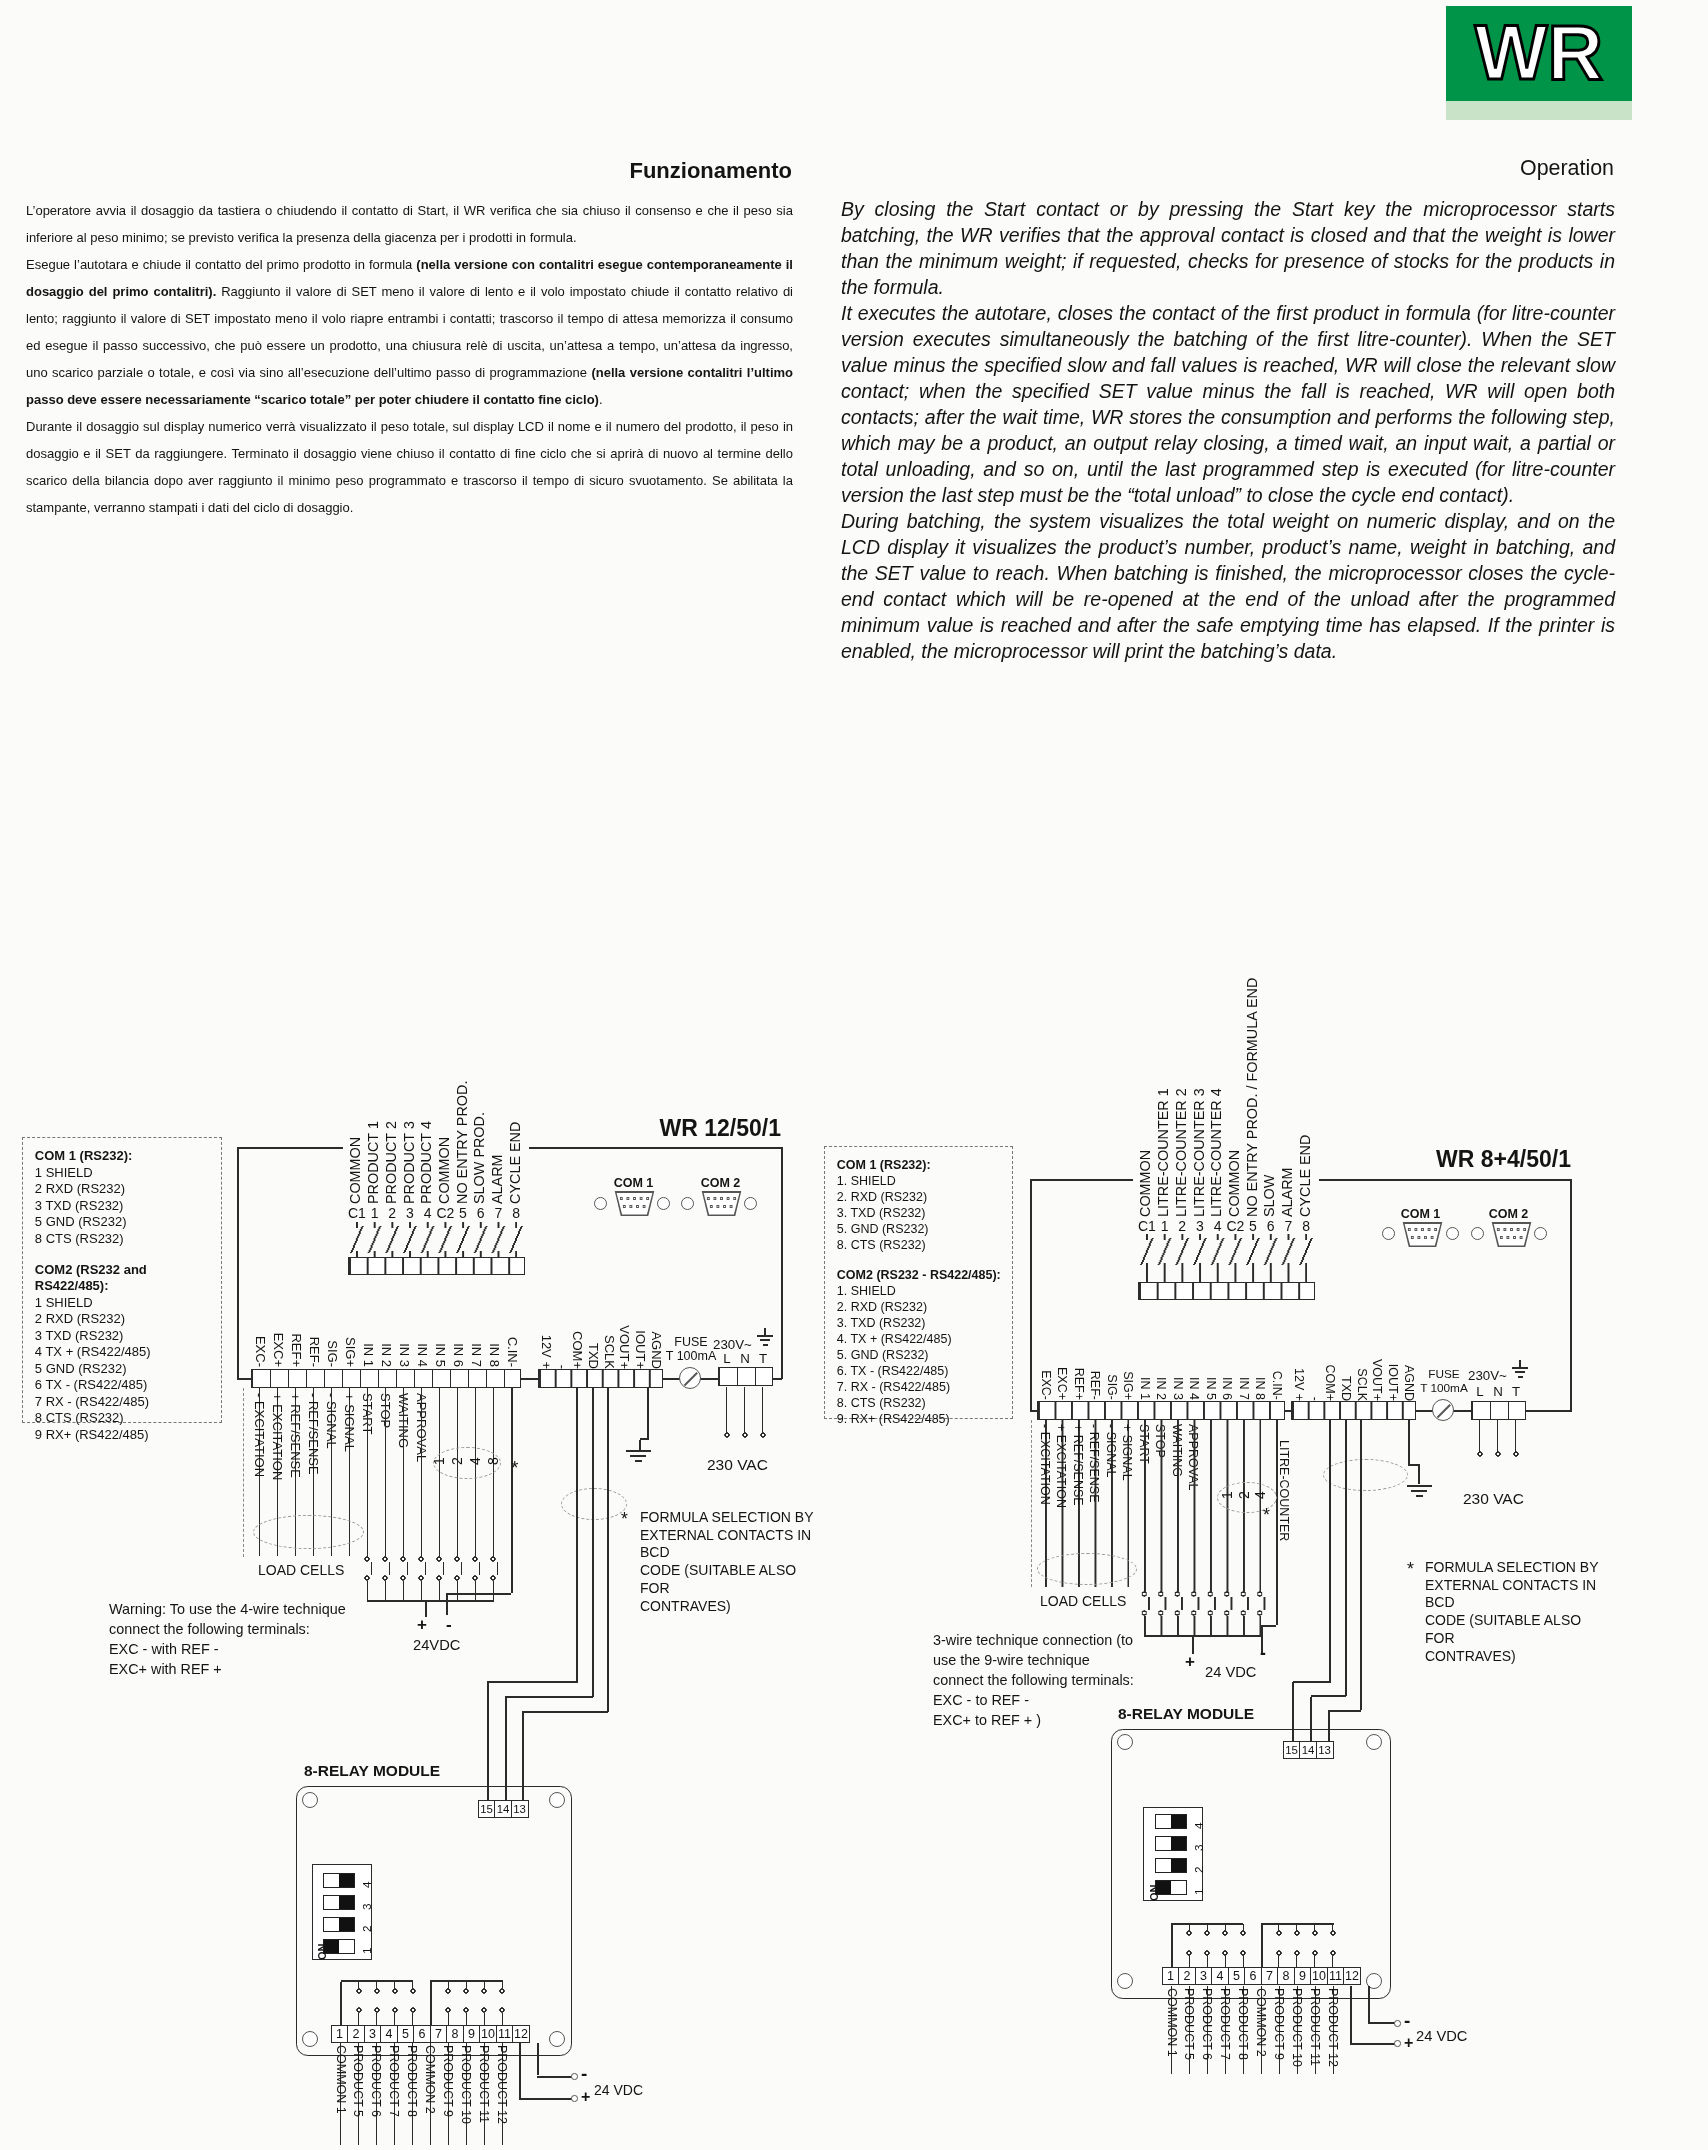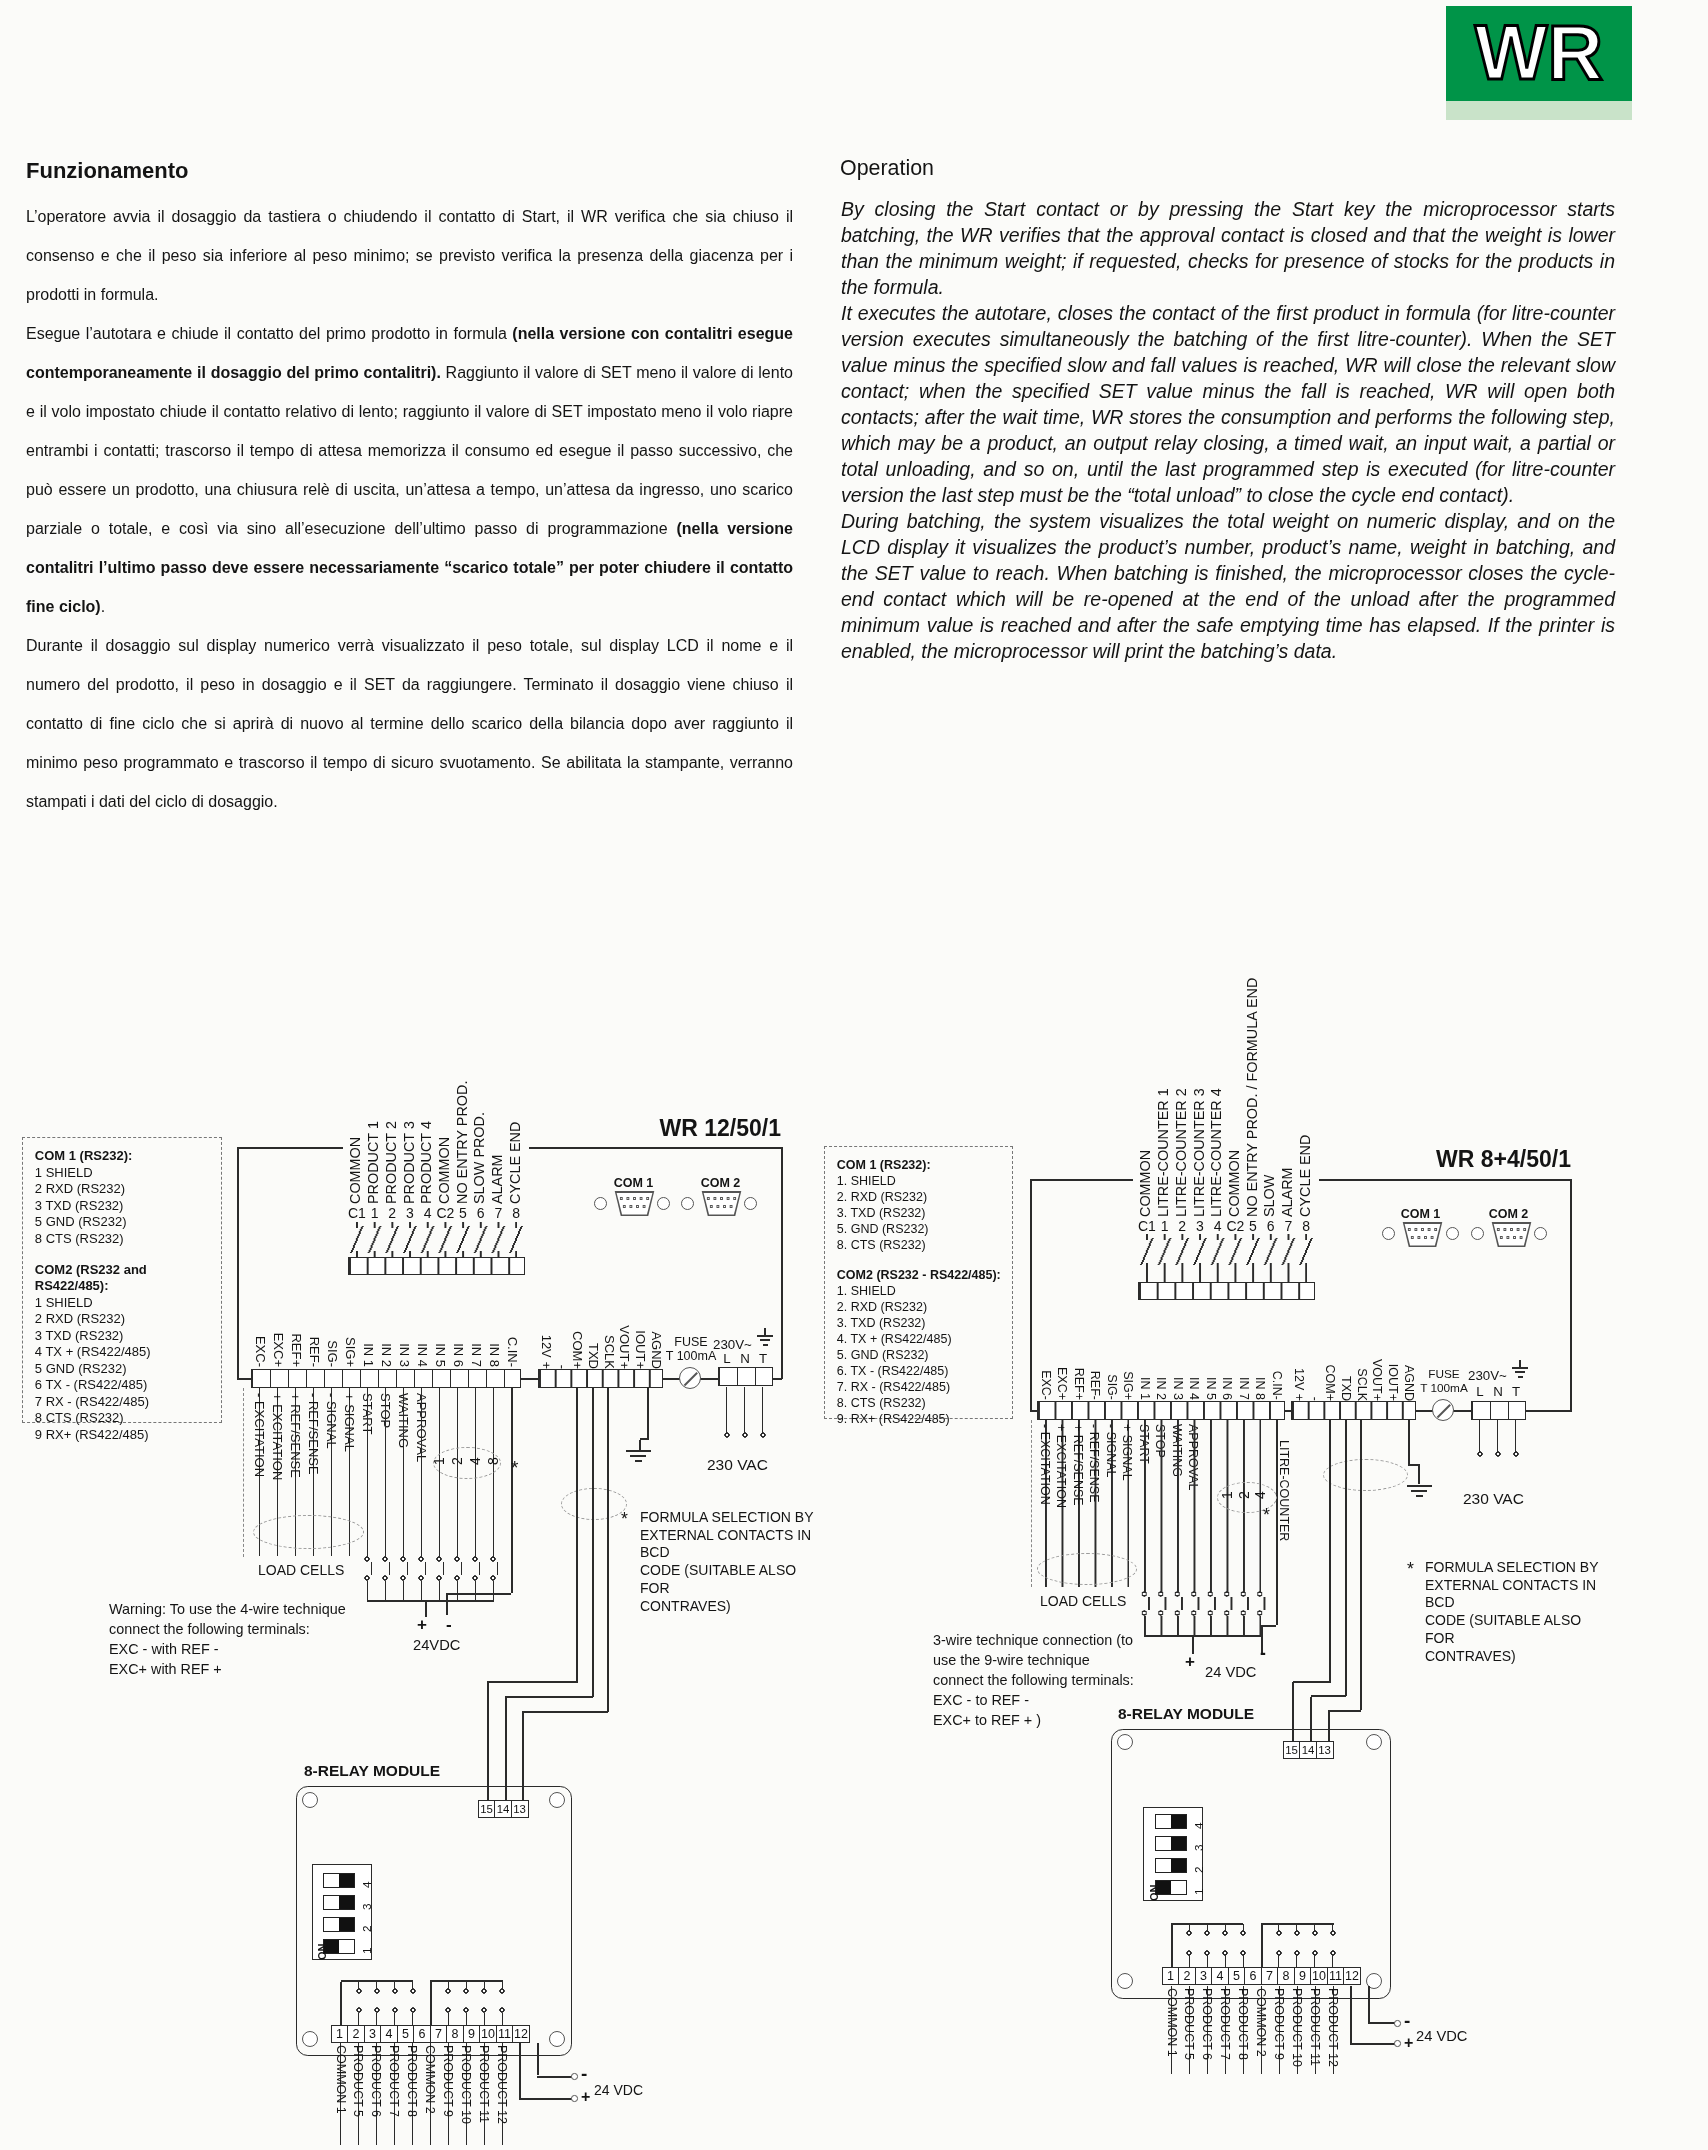--- a/index.html
+++ b/index.html
@@ -39,22 +39,22 @@
   .dsw.r{background:linear-gradient(90deg,#fff 50%,#111 50%)}
   .dsw.l{background:linear-gradient(90deg,#111 50%,#fff 50%)}
   .dipbox{position:absolute;border:1.5px solid #2b2b2b;background:#fff}
   .rot{display:inline-block;transform:rotate(-90deg)}
   .hdr{position:absolute;left:796px;top:11.8px;width:648px;text-align:center}
   .hdr .l1{font-size:31px;font-weight:700;color:#009448;letter-spacing:-0.4px}
   .hdr .l2{font-size:29.5px;font-weight:700;font-style:italic;color:#009448}
   .logo{position:absolute;left:1446px;top:5.9px;width:186px;height:114px;background:#009448;text-align:center}
   .logo span{color:#fff;font-size:77px;font-weight:700;line-height:93px;-webkit-text-stroke:2.9px #000}
   .logo .ls{position:absolute;left:0;bottom:0;width:100%;height:19px;background:#c9e3c9}
-  .colh{position:absolute;text-align:left}
-  .coltext{position:absolute;text-align:justify;font-size:16px;line-height:39px}
+  .colh{position:absolute;text-align:right}
+  .coltext{position:absolute;text-align:justify;font-size:13px;line-height:27px}
   .coltext.en{font-size:19.5px;line-height:26px;font-style:italic}
   .fblade{position:absolute;width:1.5px;height:17.7px;background:#555;left:9.6px;top:1.5px;transform:rotate(45deg)}
 </style>
 </head>
 <body>
 
 <div class="page">
 
   <div class="logo">
     <span>WR</span>

